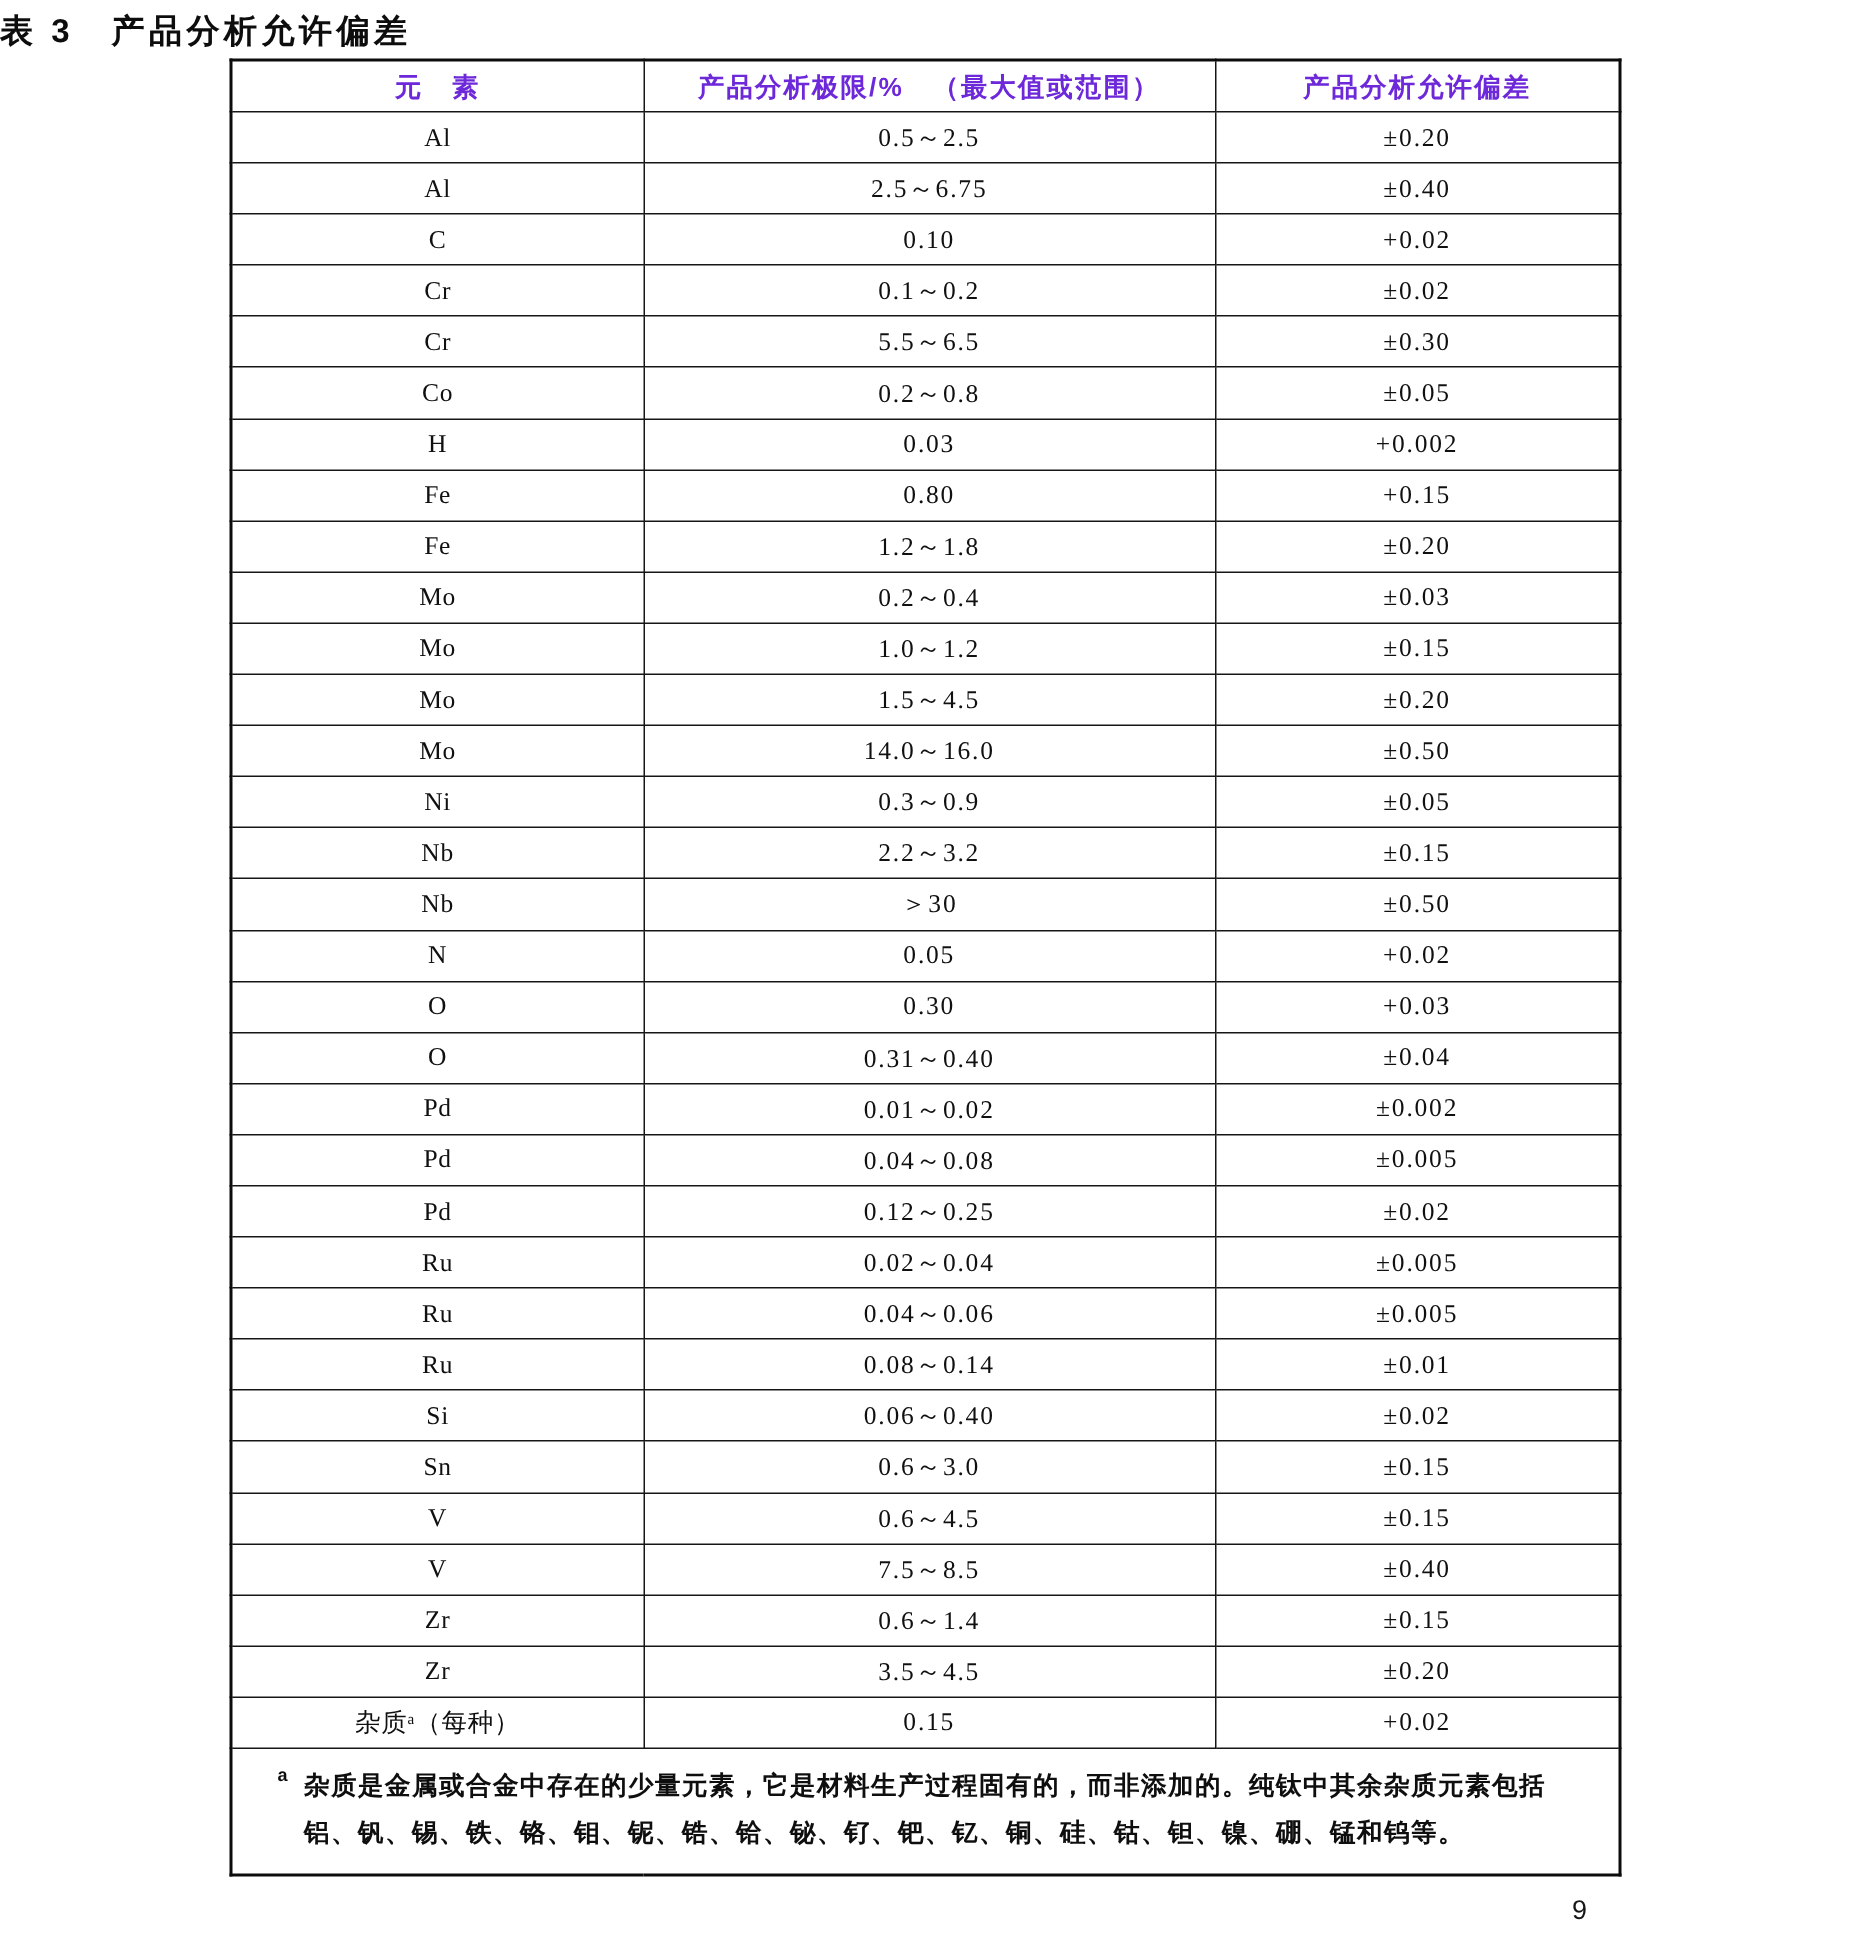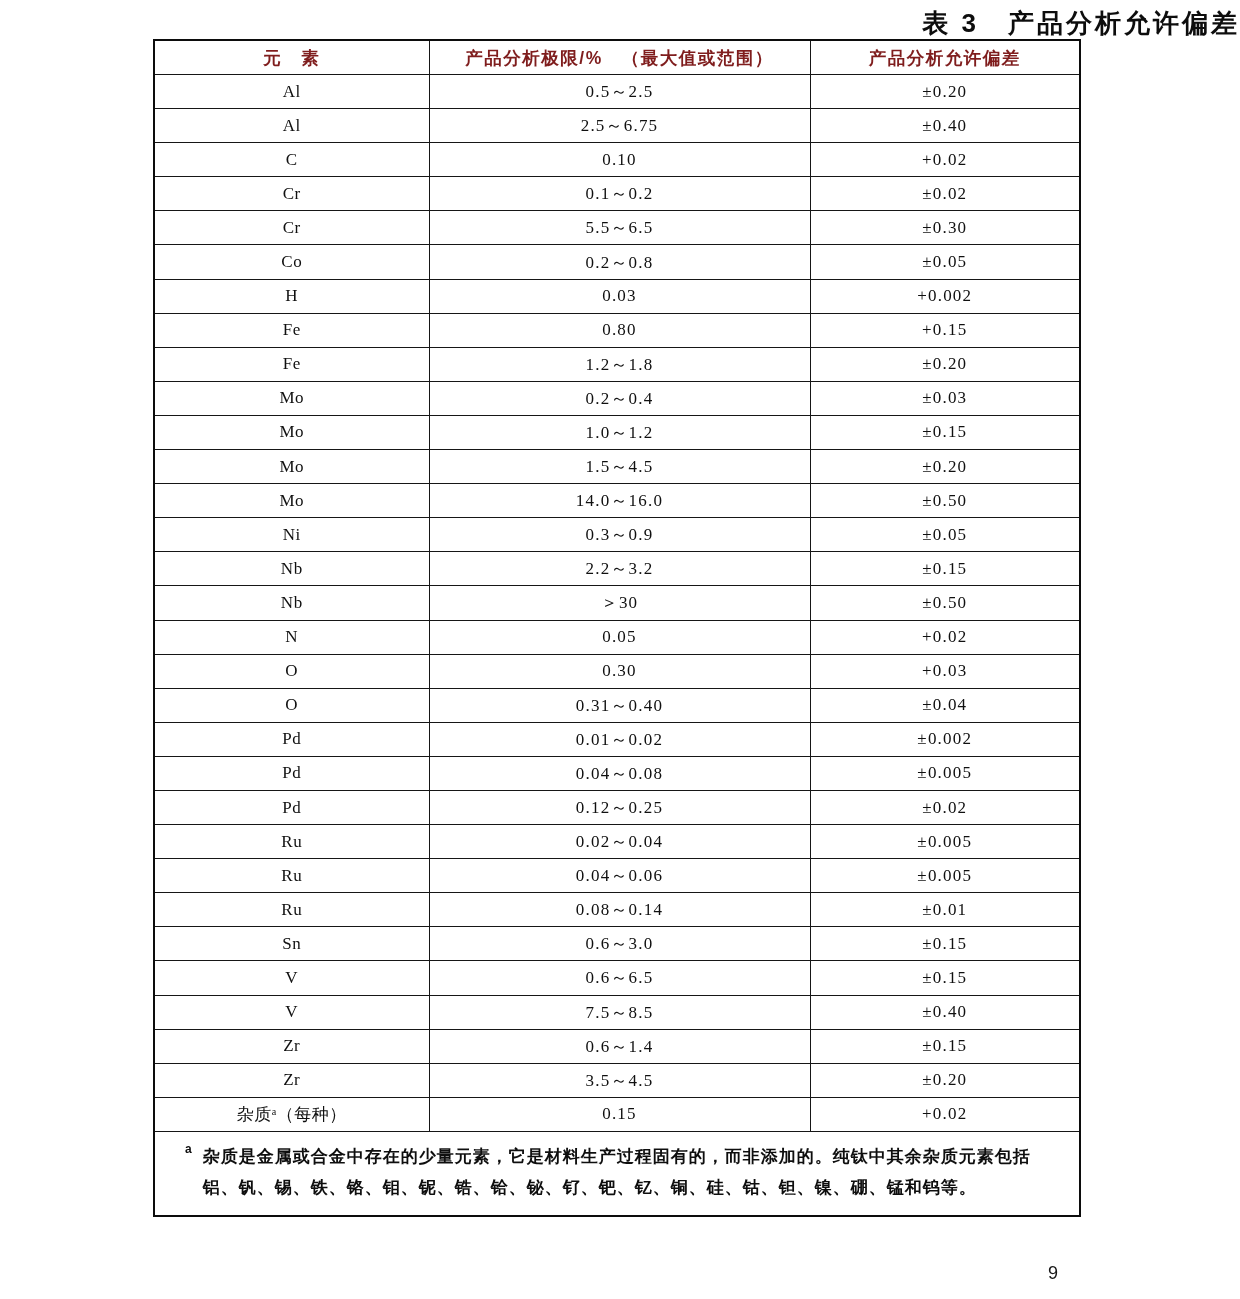--- a/index.html
+++ b/index.html
@@ -14,23 +14,23 @@
     width: 1240px;
     height: 1299px;
     background: #ffffff;
     overflow: hidden;
   }
   .doc-title {
     position: absolute;
     top: 6px;
     left: 0;
     width: 100%;
-    text-align: right;
-    font-weight: bold;
-    font-size: 26px;
+    text-align: left;
+    font-weight: bold;
+    font-size: 22px;
     letter-spacing: 3px;
     font-family: "Liberation Sans", "DejaVu Sans", sans-serif;
     color: #0d0d0d;
   }
   table.tbl {
     position: absolute;
     top: 39px;
     left: 153px;
     width: 926px;
     border-collapse: collapse;
@@ -44,21 +44,21 @@
     padding: 0;
     overflow: hidden;
     white-space: nowrap;
   }
   .tbl thead th {
     height: 33px;
     font-size: 17.5px;
     font-weight: bold;
     letter-spacing: 1.5px;
     font-family: "Liberation Sans", "DejaVu Sans", sans-serif;
-    color: #7f1d1d;
+    color: #6d28d9;
   }
   .tbl tbody td {
     height: 33.1px;
     font-size: 17px;
     letter-spacing: 1.2px;
     color: #101010;
   }
   .tbl tbody td.c1 {
     font-weight: normal;
     letter-spacing: 0.5px;
@@ -237,27 +237,32 @@
           <td class="c1">Ru</td>
           <td class="c2">0.04～0.06</td>
           <td class="c3">±0.005</td>
         </tr>
         <tr>
           <td class="c1">Ru</td>
           <td class="c2">0.08～0.14</td>
           <td class="c3">±0.01</td>
         </tr>
         <tr>
+          <td class="c1">Si</td>
+          <td class="c2">0.06～0.40</td>
+          <td class="c3">±0.02</td>
+        </tr>
+        <tr>
           <td class="c1">Sn</td>
           <td class="c2">0.6～3.0</td>
           <td class="c3">±0.15</td>
         </tr>
         <tr>
           <td class="c1">V</td>
-          <td class="c2">0.6～6.5</td>
+          <td class="c2">0.6～4.5</td>
           <td class="c3">±0.15</td>
         </tr>
         <tr>
           <td class="c1">V</td>
           <td class="c2">7.5～8.5</td>
           <td class="c3">±0.40</td>
         </tr>
         <tr>
           <td class="c1">Zr</td>
           <td class="c2">0.6～1.4</td>

